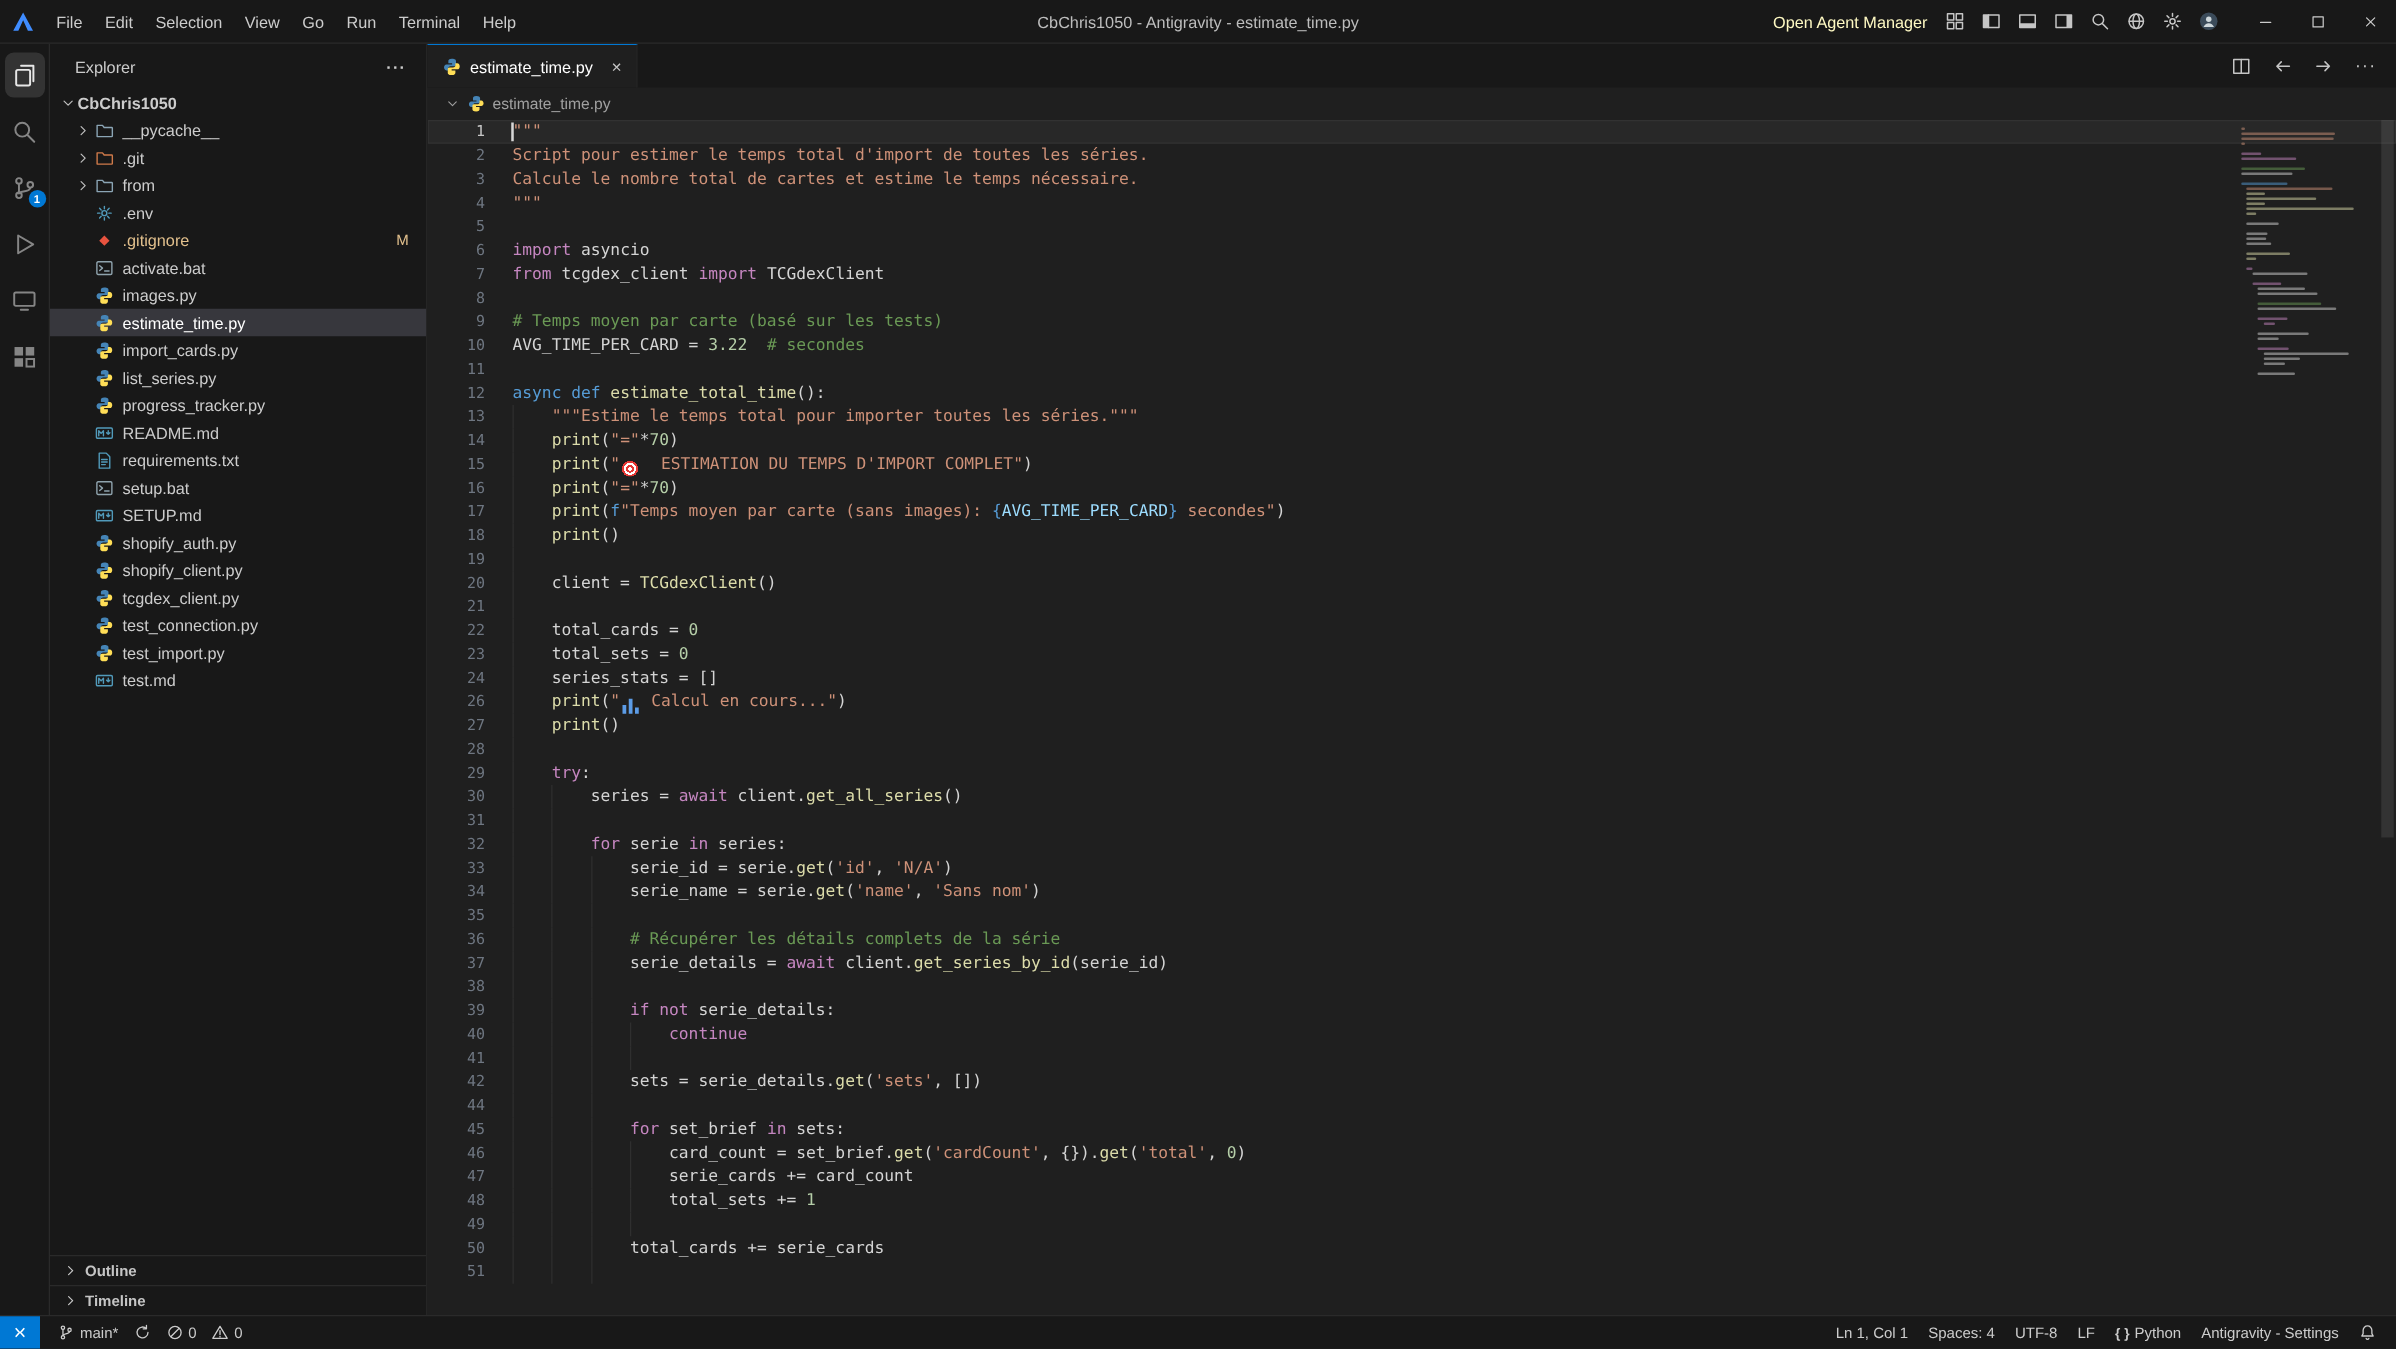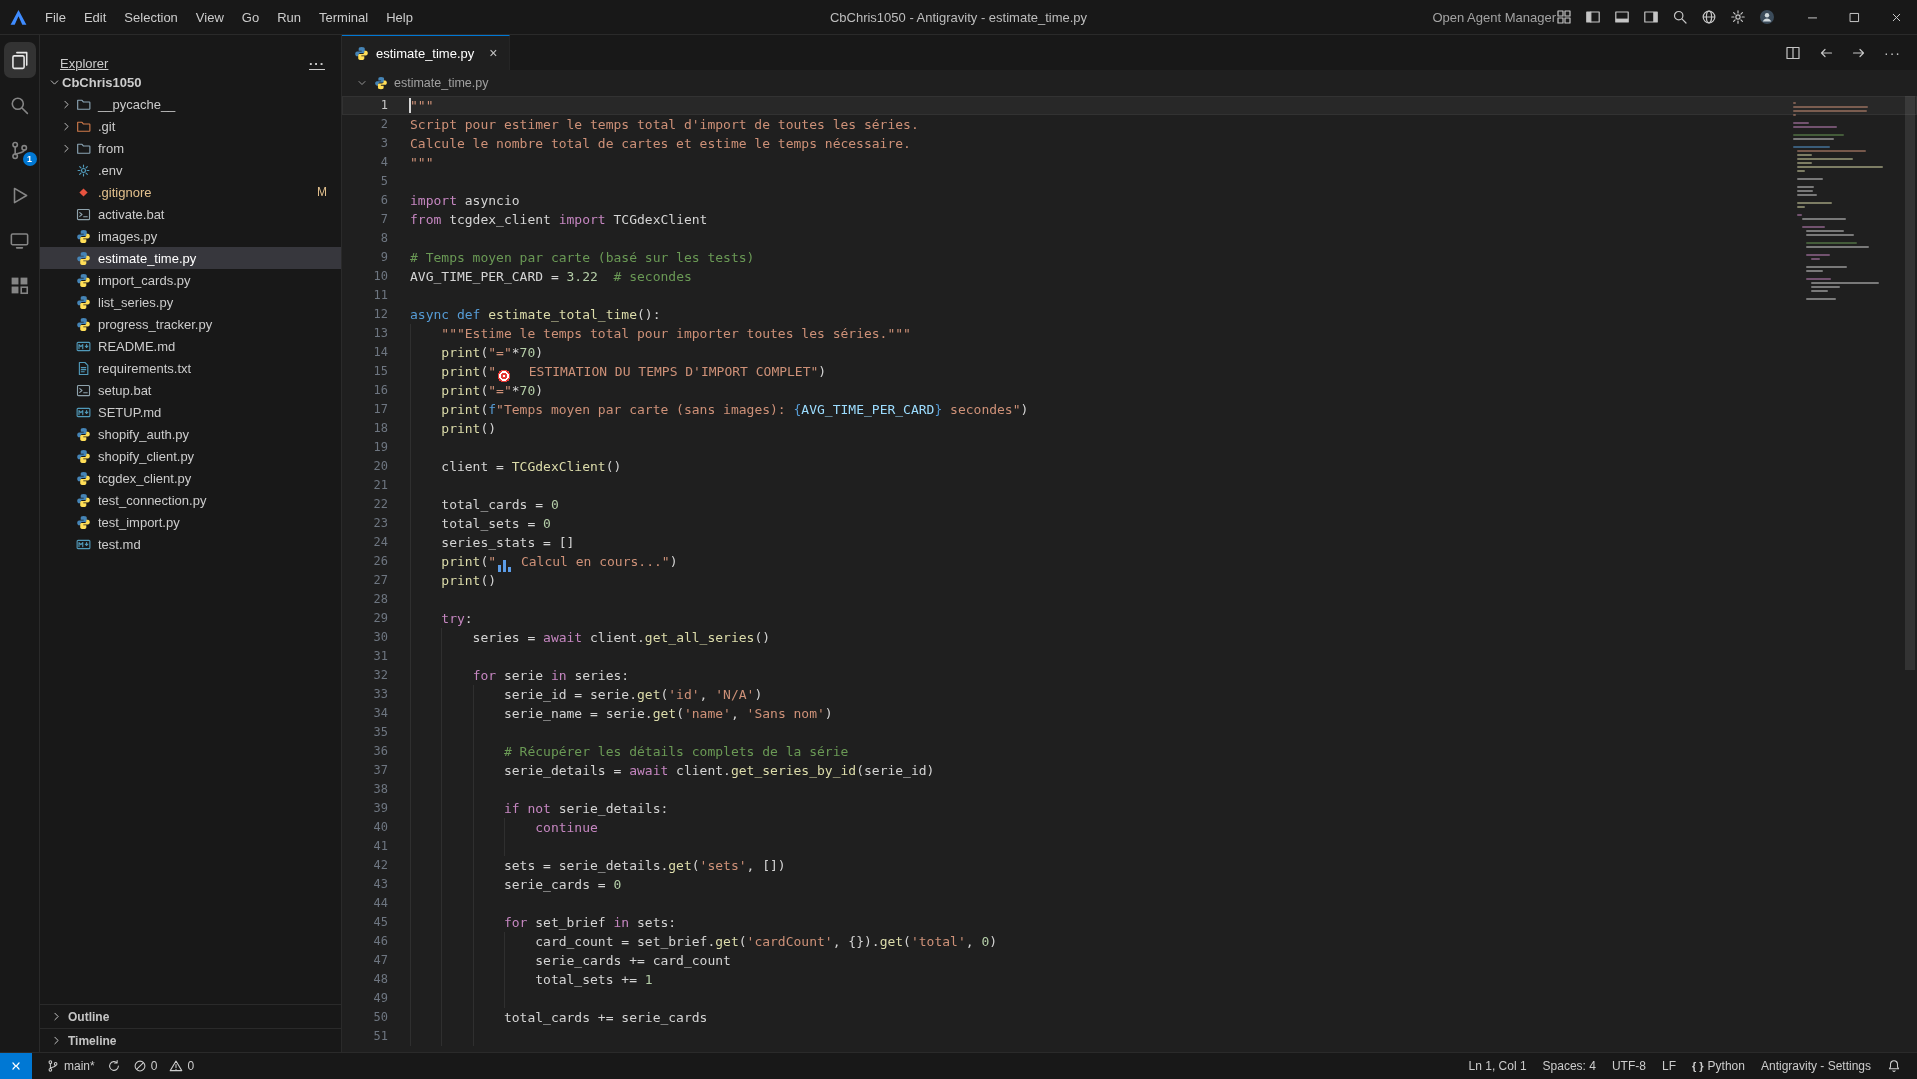--- a/index.html
+++ b/index.html
@@ -12,39 +12,39 @@
   .window{width:100%;height:100%;display:flex;flex-direction:column;}
 
   
   .titlebar{height:35px;background:var(--panel-bg);border-bottom:1px solid var(--border);display:flex;align-items:center;justify-content:space-between;position:relative;flex:0 0 35px;}
   .tb-left{display:flex;align-items:center;height:100%;}
   .app-logo{width:36px;display:flex;justify-content:center;align-items:center;}
   .menus{display:flex;}
   .menu-item{padding:0 9px;font-size:13px;color:#cccccc;line-height:35px;}
   .tb-center{position:absolute;left:50%;transform:translateX(-50%);font-size:13px;color:#bdbdbd;white-space:nowrap;}
   .tb-right{display:flex;align-items:center;height:100%;}
-  .agent-btn{font-size:13px;color:#a3a3a3;}
+  .agent-btn{font-size:13px;color:#fef9c3;margin-right:14px;}
   #tb-icons{display:flex;gap:13px;align-items:center;margin-right:16px;}
   #tb-icons .ticon{color:#c5c5c5;}
   #tb-icons .ticon svg{width:16px;height:16px;}
   #win-controls{display:flex;height:100%;}
   #win-controls .wc{width:42px;height:100%;display:flex;align-items:center;justify-content:center;color:#cccccc;}
   #win-controls .wc svg{width:13px;height:13px;}
 
   
   .main{flex:1;display:flex;min-height:0;}
 
   .activitybar{width:40px;background:var(--panel-bg);border-right:1px solid var(--border);display:flex;flex-direction:column;align-items:center;padding-top:7px;gap:9px;flex:0 0 40px;}
   .ab-item{width:32px;height:36px;display:flex;align-items:center;justify-content:center;position:relative;color:#858585;}
   .ab-item.active{color:#e7e7e7;background:#333333;border-radius:7px;}
   .ab-item svg{width:21px;height:21px;}
   .ab-badge{position:absolute;right:-1px;bottom:2px;background:var(--accent);color:#fff;border-radius:50%;width:14px;height:14px;font-size:9px;display:flex;align-items:center;justify-content:center;font-weight:700;}
 
   .sidebar{width:302px;background:var(--panel-bg);border-right:1px solid var(--border);display:flex;flex-direction:column;font-size:13px;flex:0 0 302px;}
-  .sb-header{height:36px;display:flex;align-items:flex-end;justify-content:space-between;padding:0 16px 0 20px;color:#cccccc;flex:0 0 36px;text-decoration:underline;}
+  .sb-header{height:36px;display:flex;align-items:center;justify-content:space-between;padding:0 16px 0 20px;color:#cccccc;flex:0 0 36px;}
   .sb-more{letter-spacing:1px;font-weight:700;color:#cccccc;}
   .tree{flex:1;overflow:hidden;}
   .trow{height:22px;display:flex;align-items:center;color:#cccccc;padding-left:18px;white-space:nowrap;}
   .trow.root{padding-left:6px;font-weight:700;}
   .trow.selected{background:#37373d;color:#ffffff;}
   .trow.modified .flabel{color:var(--modified);}
   .chev{width:16px;display:flex;justify-content:center;color:#bdbdbd;flex:0 0 16px;}
   .chev svg{width:13px;height:13px;}
   .ficon{width:19px;display:flex;justify-content:center;margin-right:5px;flex:0 0 19px;}
   .ficon svg{width:15px;height:15px;}
@@ -759,27 +759,20 @@
               <span class="guide" style="left: calc(0ch + 68px);"></span>
               <span class="guide" style="left: calc(4ch + 68px);"></span>
               <span class="guide" style="left: calc(8ch + 68px);"></span>
               <span class="ln">42</span>
               <span class="lc"><span class="tk-p">            sets = serie_details.</span><span class="tk-f">get</span><span class="tk-p">(</span><span class="tk-s">'sets'</span><span class="tk-p">, [])</span></span>
             </div>
             <div class="cl">
               <span class="guide" style="left: calc(0ch + 68px);"></span>
               <span class="guide" style="left: calc(4ch + 68px);"></span>
               <span class="guide" style="left: calc(8ch + 68px);"></span>
-              <span class="ln">43</span>
-              <span class="lc"><span class="tk-p">            serie_cards = </span><span class="tk-n">0</span></span>
-            </div>
-            <div class="cl">
-              <span class="guide" style="left: calc(0ch + 68px);"></span>
-              <span class="guide" style="left: calc(4ch + 68px);"></span>
-              <span class="guide" style="left: calc(8ch + 68px);"></span>
               <span class="ln">44</span>
               <span class="lc"></span>
             </div>
             <div class="cl">
               <span class="guide" style="left: calc(0ch + 68px);"></span>
               <span class="guide" style="left: calc(4ch + 68px);"></span>
               <span class="guide" style="left: calc(8ch + 68px);"></span>
               <span class="ln">45</span>
               <span class="lc"><span class="tk-p">            </span><span class="tk-k">for</span><span class="tk-p"> set_brief </span><span class="tk-k">in</span><span class="tk-p"> sets:</span></span>
             </div>

